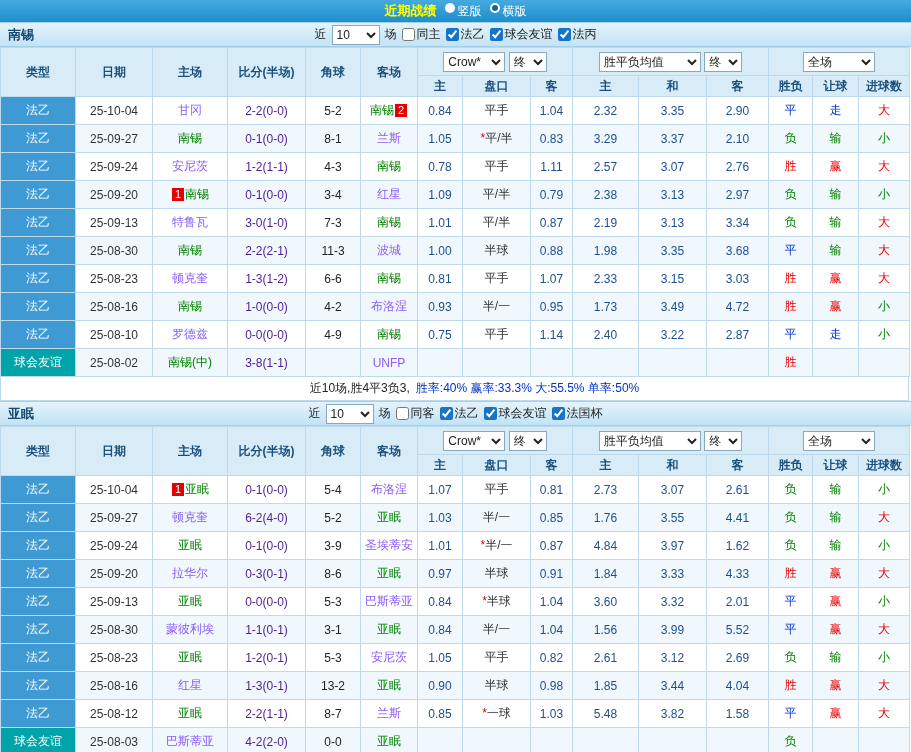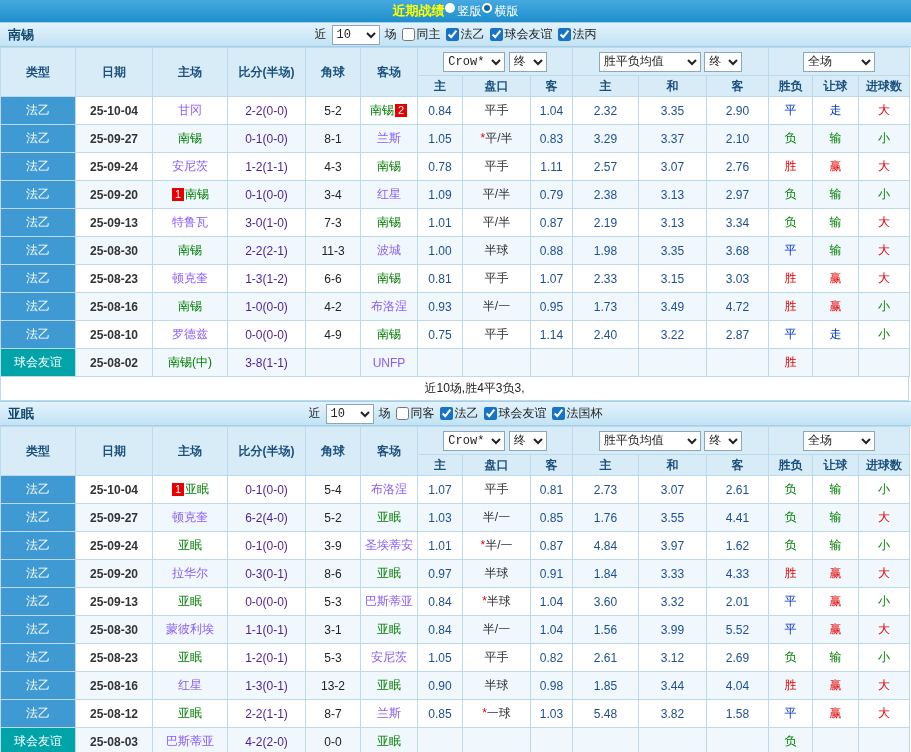--- a/index.html
+++ b/index.html
@@ -1,48 +1,48 @@
 <!DOCTYPE html>
 <html><head>
 <meta charset="utf-8">
 <style>
   * { margin:0; padding:0; box-sizing:border-box; }
   html,body { width:911px; height:752px; overflow:hidden; }
   body { background:#fff; font-family:"Liberation Sans","DejaVu Sans",sans-serif; font-size:12px; color:#222; }
 
-  .topbar { height:22px; background:linear-gradient(#45aadf,#1f8ecb); display:flex; align-items:center; justify-content:center; color:#fff; }
+  .topbar { height:22px; background:linear-gradient(#45aadf,#1f8ecb); display:flex; align-items:center; justify-content:center; gap:8px; color:#fff; }
   .topbar-title { color:#ffff00; font-weight:bold; font-size:13px; }
   .radio-opt { display:inline-flex; gap:3px; cursor:pointer; }
   .radio { width:10px; height:10px; border-radius:50%; background:#fff; position:relative; display:inline-block; }
   .radio.selected::after { content:""; position:absolute; left:2px; top:2px; width:6px; height:6px; border-radius:50%; background:#14649d; }
 
   .sec-bar { height:25px; background:linear-gradient(#e4f3fc,#c2e3f5); border-top:1px solid #a5cfe6; border-bottom:1px solid #a5cfe6; display:flex; align-items:center; padding:0 8px; position:relative; }
   .team-name { font-weight:bold; color:#13486f; font-size:13px; }
   .sec-filters { position:absolute; left:50%; transform:translateX(-50%); display:flex; align-items:center; gap:5px; white-space:nowrap; }
   .cb { display:inline-flex; align-items:center; gap:2px; cursor:pointer; }
   .cb input { width:13px; height:13px; accent-color:#1673c7; }
 
-  select { height:20px; font-size:12px; font-family:Liberation Mono, monospace; border:1px solid #8aa8bd; background:#fff; color:#222; }
+  select { height:20px; font-size:12px; font-family:Liberation Sans, sans-serif; border:1px solid #8aa8bd; background:#fff; color:#222; }
   .sel-count { width:48px; }
   .sel-company { width:62px; }
   .sel-stage { width:38px; }
   .sel-europe { width:102px; }
   .sel-scope { width:72px; }
 
   table { width:909px; border-collapse:collapse; table-layout:fixed; }
   th, td { border:1px solid #bdd9ec; text-align:center; white-space:nowrap; overflow:hidden; }
   thead th { background:#d8ecf8; color:#1a4f7d; font-weight:bold; }
   thead tr.main th { height:28px; }
   thead tr.sub th { height:21px; }
   thead th.ctrl { font-weight:normal; }
   tbody td { height:28px; background:#fff; }
   tbody tr:nth-child(even) td { background:#f0f8fd; }
   td.td-type { background:#3f9ad3 !important; color:#fff; }
   td.td-type.friendly { background:#00a4a8 !important; }
-  .td-date { color:#333;font-weight:bold; }
+  .td-date { color:#333; }
   .td-score { color:#4c1d95; }
   .td-odds { color:#1d4f91; }
   .td-hc { color:#333; }
   .t-star { color:#e60000; }
   .t-focal { color:#008000; }
   .t-plain { color:#8b5cf6; }
   .t-red { color:#e60000; }
   .t-blue { color:#0033cc; }
   .t-green { color:#008000; }
   .badge { display:inline-block; min-width:12px; height:13px; line-height:13px; background:#e60000; color:#fff; font-size:11px; padding:0 1px; margin:0 1px; }
@@ -308,20 +308,21 @@
           <td class="td-odds"></td>
           <td class="td-odds"></td>
           <td class="t-red">胜</td>
           <td></td>
           <td></td>
         </tr>
       </tbody>
   </table>
   <div class="summary">
     <span class="sum-prefix">近10场,胜4平3负3,</span>
+    <span class="sum-stats">胜率:40% 赢率:33.3% 大:55.5% 单率:50%</span>
   </div>
 </div>
 
 <div class="section">
   <div class="sec-bar">
     <span class="team-name">亚眠</span>
     <div class="sec-filters">
       <span>近</span>
       <select class="sel-count"><option>10</option></select>
       <span>场</span>

